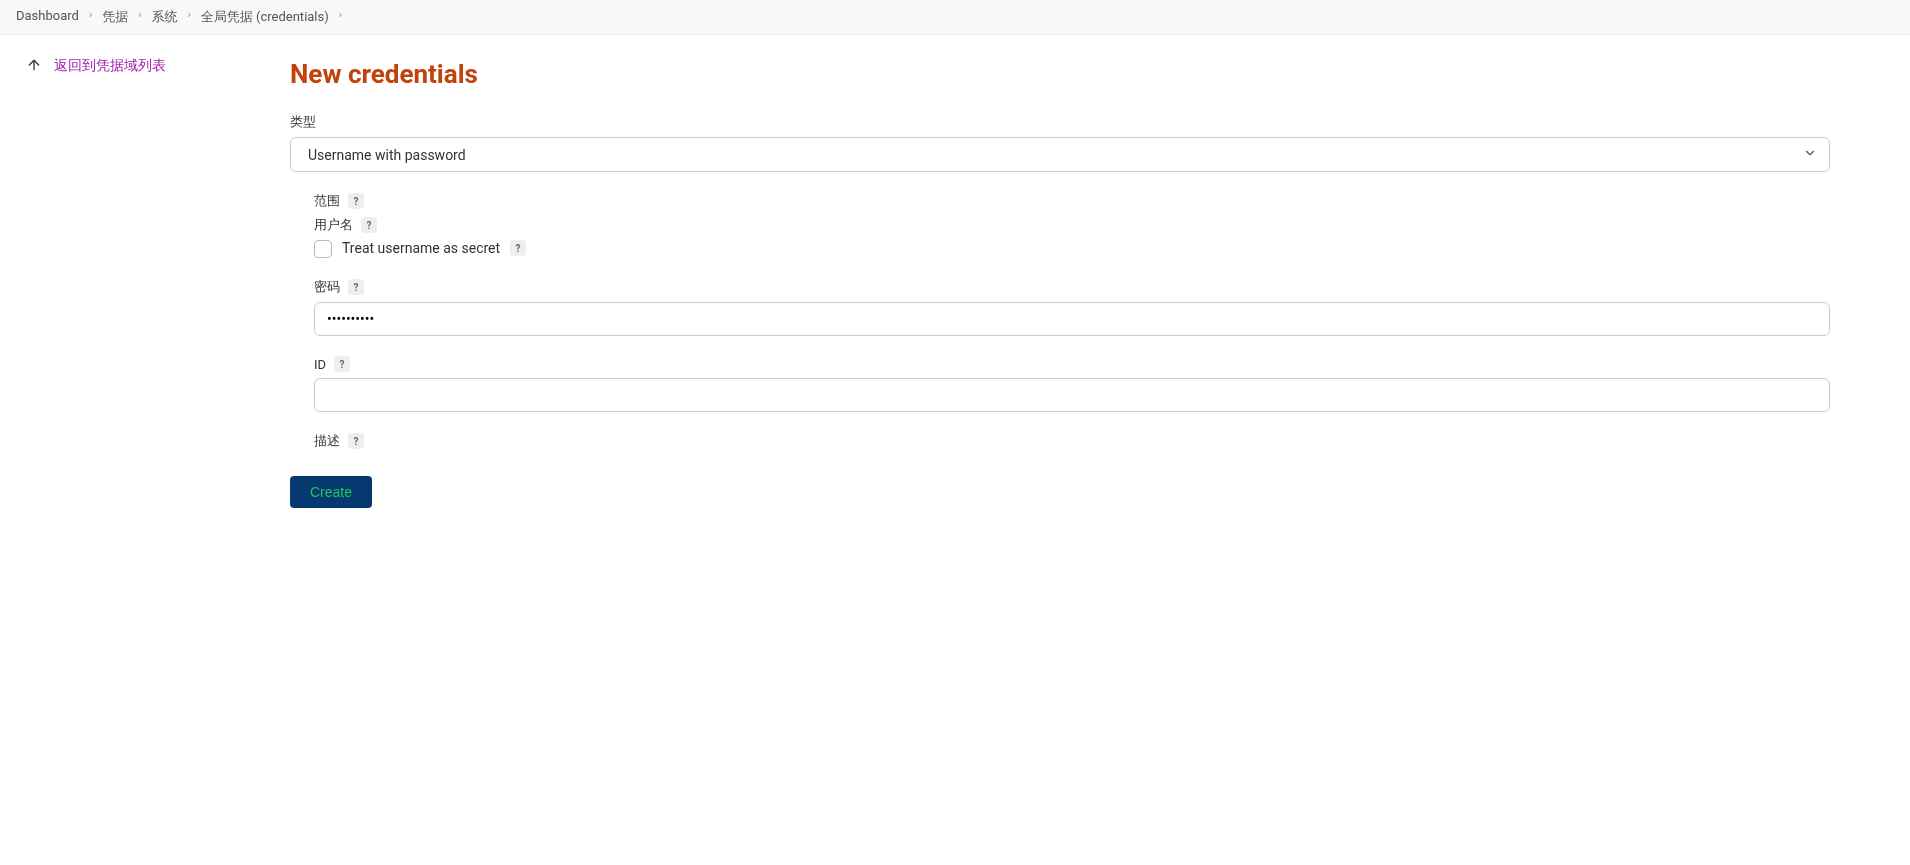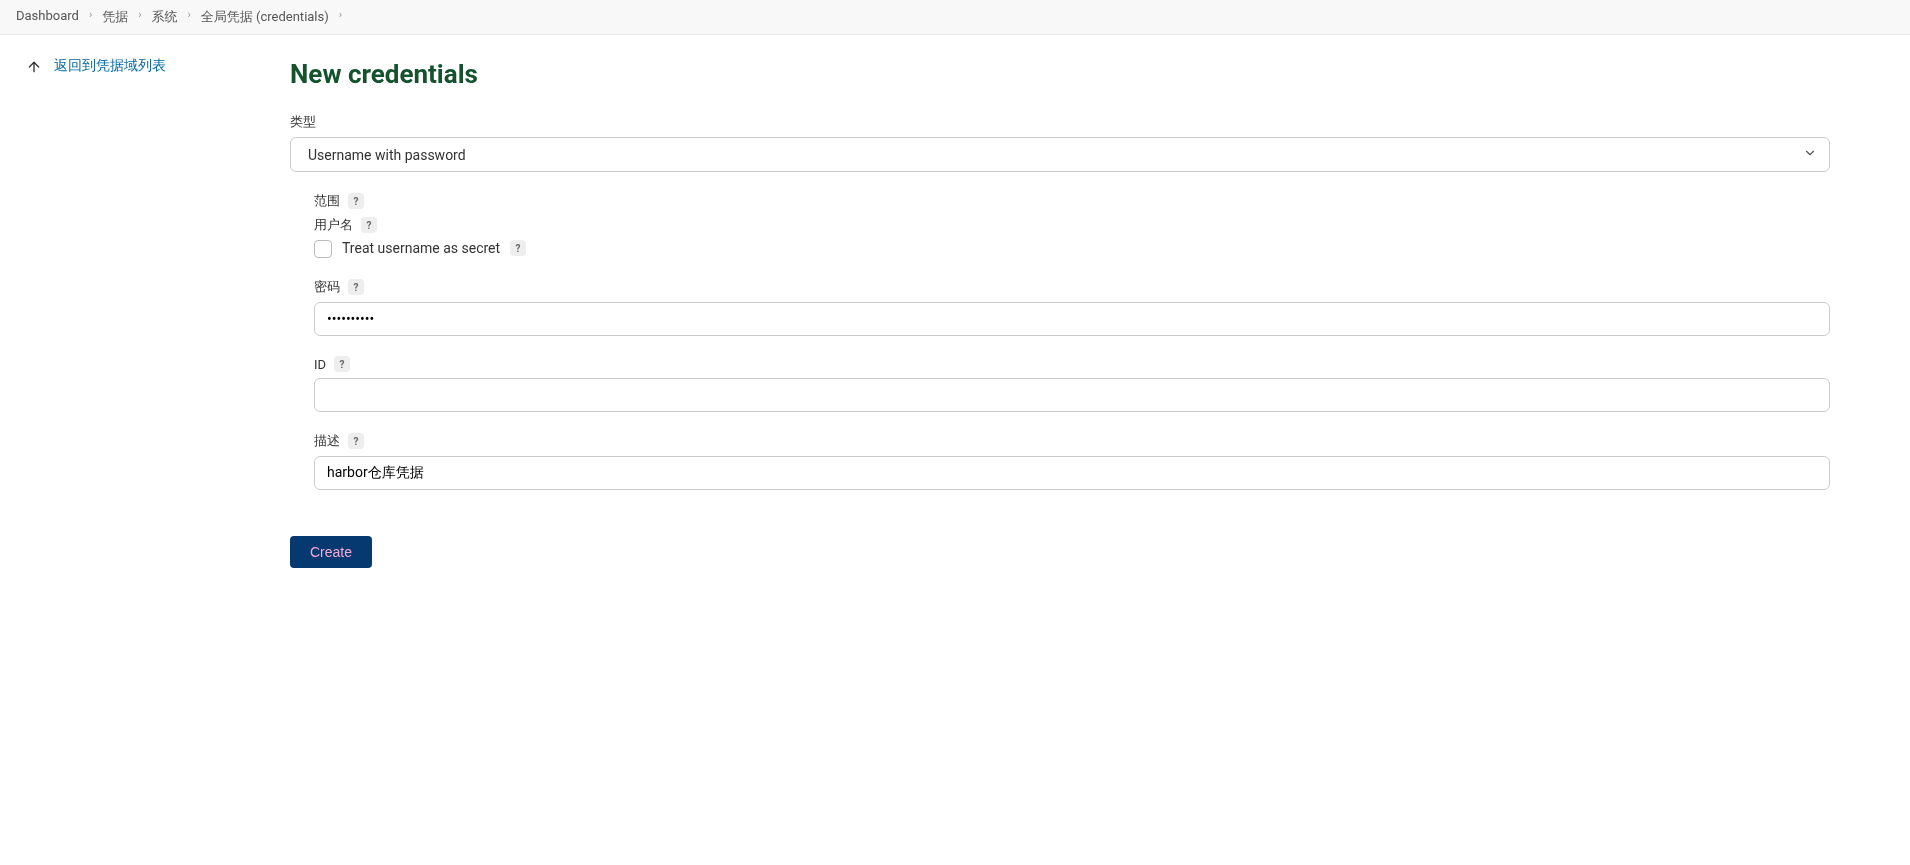--- a/index.html
+++ b/index.html
@@ -32,27 +32,27 @@
     .layout {
       display: flex;
       min-height: calc(100vh - 38px);
     }
     .sidebar {
       width: 290px;
       padding: 12px;
     }
     .side-item {
       display: flex;
-      align-items: flex-end;
+      align-items: flex-start;
       gap: 12px;
       padding: 10px 14px;
       border-radius: 6px;
       cursor: pointer;
       font-size: 14px;
-      color: #0369a1;
+      color: #a21caf;
     }
     .side-item.active {
       background: #eeeeee;
     }
     .side-icon {
       width: 16px;
       height: 16px;
       display: inline-flex;
       align-items: center;
       justify-content: center;
@@ -60,21 +60,21 @@
     }
     .main {
       flex: 1;
       padding: 24px 40px 0 0;
       max-width: 1600px;
     }
     .page-title {
       font-size: 26px;
       font-weight: 700;
       margin-bottom: 24px;
-      color: #14532d;
+      color: #c2410c;
     }
     .form-label {
       font-size: 13px;
       color: #333;
       margin-bottom: 6px;
       display: flex;
       align-items: center;
       gap: 8px;
     }
     .help-badge {
@@ -143,21 +143,21 @@
     }
     .footer-bar {
       position: sticky;
       bottom: 0;
       padding: 16px 0;
       margin-top: 10px;
       background: linear-gradient(to bottom, rgba(255,255,255,0.6), #fff 30%);
     }
     .btn-primary {
       background: #063970;
-      color: #f9a8d4;
+      color: #22c55e;
       border: none;
       border-radius: 4px;
       padding: 8px 20px;
       font-size: 14px;
       cursor: pointer;
     }
     .main-form-area {
       padding-right: 20px;
     }
   </style>
@@ -241,21 +241,20 @@
           <span>ID</span>
           <span class="help-badge">?</span>
         </div>
         <input class="form-input" type="text" value="" style="">
 
         
         <div class="form-label">
           <span>描述</span>
           <span class="help-badge">?</span>
         </div>
-        <input class="form-input" type="text" value="harbor仓库凭据" style="">
 
       </div>
 
       <div class="footer-bar">
         <button class="btn-primary">Create</button>
       </div>
 
     </div>
   </main>
 </div>

